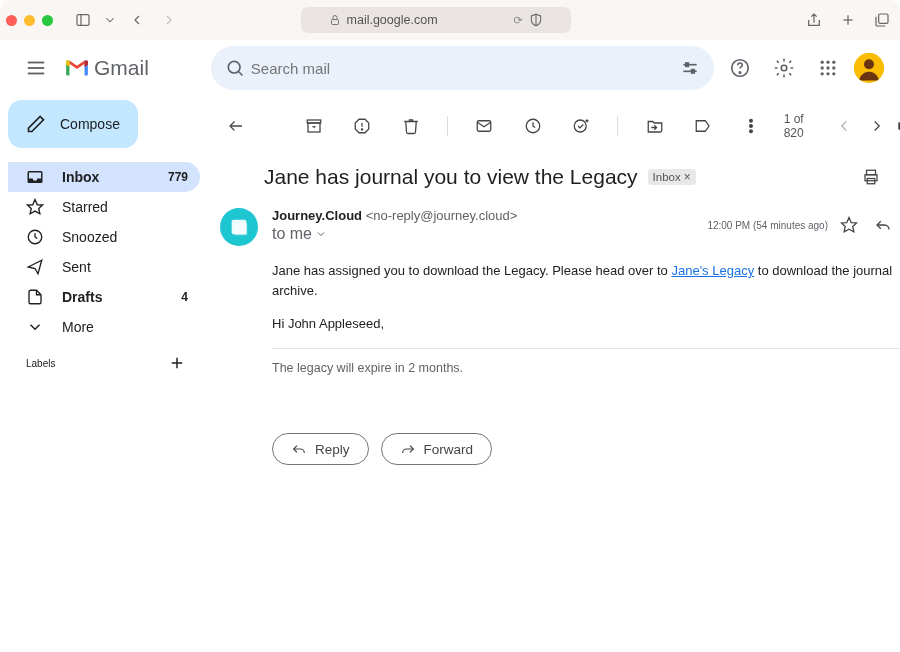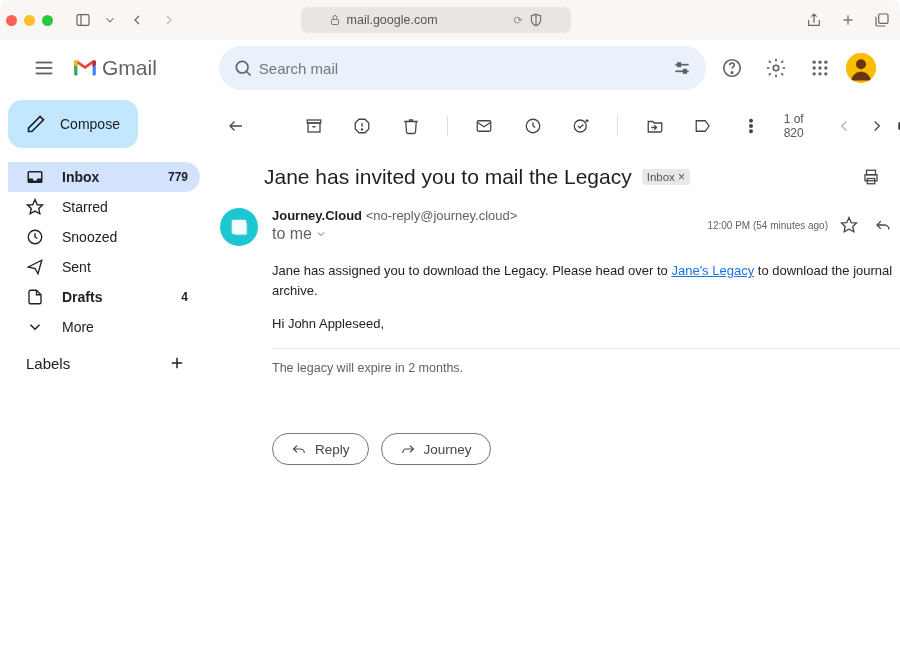--- a/index.html
+++ b/index.html
@@ -9,40 +9,40 @@
 .chrome { height: 40px; background: #faf6f3; display: flex; align-items: center; padding: 0 6px; gap: 8px; border-top-left-radius: 10px; border-top-right-radius: 10px; }
 .traffic { display: flex; gap: 7px; margin-right: 10px; }
 .traffic .dot { width: 11px; height: 11px; border-radius: 50%; }
 .dot.r { background: #ff5f57; } .dot.y { background: #febc2e; } .dot.g { background: #28c840; }
 .chrome-icon { color: #666; display: inline-flex; align-items: center; justify-content: center; width: 24px; height: 24px; cursor: default; }
 .chrome-icon svg { width: 16px; height: 16px; stroke: currentColor; fill: none; stroke-width: 1.8; }
 .urlbar { flex: 0 0 auto; margin: 0 auto; display: flex; align-items: center; background: #eae5e2; border-radius: 7px; height: 26px; padding: 0 10px; color: #555; font-size: 12.5px; gap: 6px; min-width: 270px; justify-content: center; }
 .chrome-right { display: flex; gap: 10px; margin-left: auto; }
 
 
-.gm-header { height: 56px; display: flex; align-items: center; padding: 0 24px; gap: 8px; }
+.gm-header { height: 56px; display: flex; align-items: center; padding: 0 16px; gap: 8px; }
 .hamburger { width: 40px; height: 40px; display: flex; align-items: center; justify-content: center; border-radius: 50%; color: #5f6368; cursor: pointer; }
 .logo { display: flex; align-items: center; font-size: 21px; color: #5f6368; gap: 4px; }
 .logo svg { width: 26px; height: 26px; }
 .search { flex: 1; margin-left: 54px; max-width: 520px; height: 44px; background: #eaf1fb; border-radius: 22px; display: flex; align-items: center; padding: 0 14px; color: #5f6368; gap: 6px; }
 .search input { border: none; background: transparent; flex: 1; font-size: 15px; color: #333; outline: none; }
 .header-right { display: flex; gap: 8px; align-items: center; margin-left: auto; }
 .hicon { width: 36px; height: 36px; display: flex; align-items: center; justify-content: center; border-radius: 50%; color: #5f6368; cursor: pointer; }
 .avatar { width: 30px; height: 30px; border-radius: 50%; background: #fbbc04; display: flex; align-items: center; justify-content: center; overflow: hidden; }
 
 
 .app { display: flex; height: calc(652px - 40px - 56px); }
 .sidebar { width: 200px; padding: 4px 0 0 8px; }
 .compose-btn { display: flex; align-items: center; gap: 14px; background: #c2e7ff; border-radius: 14px; padding: 14px 18px; font-size: 14px; font-weight: 500; color: #202124; cursor: pointer; margin-bottom: 14px; width: fit-content; }
 .compose-btn svg { width: 20px; height: 20px; }
 .nav-item { display: flex; align-items: center; padding: 5px 12px 5px 18px; gap: 18px; border-radius: 0 16px 16px 0; font-size: 14px; color: #202124; cursor: pointer; height: 30px; }
 .nav-item.active { background: #d3e3fd; font-weight: 700; }
 .nav-item .badge { margin-left: auto; font-size: 12px; }
 .nav-item svg { width: 18px; height: 18px; }
-.labels-hdr { display: flex; align-items: center; justify-content: space-between; padding: 12px 14px 8px 18px; color: #202124; font-size: 15px; font-weight: 500; }
+.labels-hdr { display: flex; align-items: center; justify-content: space-between; padding: 12px 14px 8px 18px; color: #202124; font-size: 10px; font-weight: 500; }
 
 
 .main { flex: 1; background: #fff; border-radius: 16px 0 0 0; margin-left: 6px; overflow: hidden; display: flex; }
 .reading { flex: 1; padding: 10px 14px; }
 .toolbar { display: flex; align-items: center; height: 40px; gap: 16px; }
 .ticon { width: 34px; height: 34px; display: flex; align-items: center; justify-content: center; border-radius: 50%; color: #444; cursor: pointer; }
 .ticon svg { width: 18px; height: 18px; stroke: currentColor; fill: none; stroke-width: 1.7; }
 .tsep { width: 1px; height: 20px; background: #ddd; margin: 0 4px; }
 .tb-right { margin-left: auto; display: flex; align-items: center; gap: 6px; color: #555; font-size: 12px; }
 .subject-row { display: flex; align-items: center; margin: 14px 0 10px 44px; }
@@ -355,21 +355,21 @@
                 <rect x="3" y="7" width="14" height="10" rx="1"></rect>
               </svg>
               <svg viewBox="0 0 24 24" width="10" height="10" style="stroke:#444;stroke-width:2;fill:none;margin-left:-2px">
                 <polyline points="6 9 12 15 18 9"></polyline>
               </svg>
             </div>
         </div>
       </div>
 
       <div class="subject-row">
-        <span class="subject">Jane has invited you to mail the Legacy</span>
+        <span class="subject">Jane has journal you to view the Legacy</span>
         <span class="chip">
             <span>Inbox</span>
             <span class="x">×</span>
           </span>
         <div class="sub-actions">
           <div class="ticon">
               <svg viewBox="0 0 24 24">
                 <rect x="6" y="3" width="12" height="6"></rect>
                 <rect x="4" y="9" width="16" height="8"></rect>
                 <rect x="7" y="14" width="10" height="7"></rect>
@@ -436,21 +436,21 @@
                   <polyline points="9 17 4 12 9 7"></polyline>
                   <path d="M4 12h10a6 6 0 0 1 6 6"></path>
                 </svg>
                 <span>Reply</span>
               </div>
             <div class="reply-btn">
                 <svg viewBox="0 0 24 24">
                   <polyline points="15 17 20 12 15 7"></polyline>
                   <path d="M20 12H10a6 6 0 0 0-6 6"></path>
                 </svg>
-                <span>Journey</span>
+                <span>Forward</span>
               </div>
           </div>
         </div>
       </div>
     </div>
 
     <div class="sidepanel">
       <div class="sp-icon" style="background:#fff;border:1px solid #4285f4;color:#4285f4;position:relative">
           <span>31</span>
         </div>

